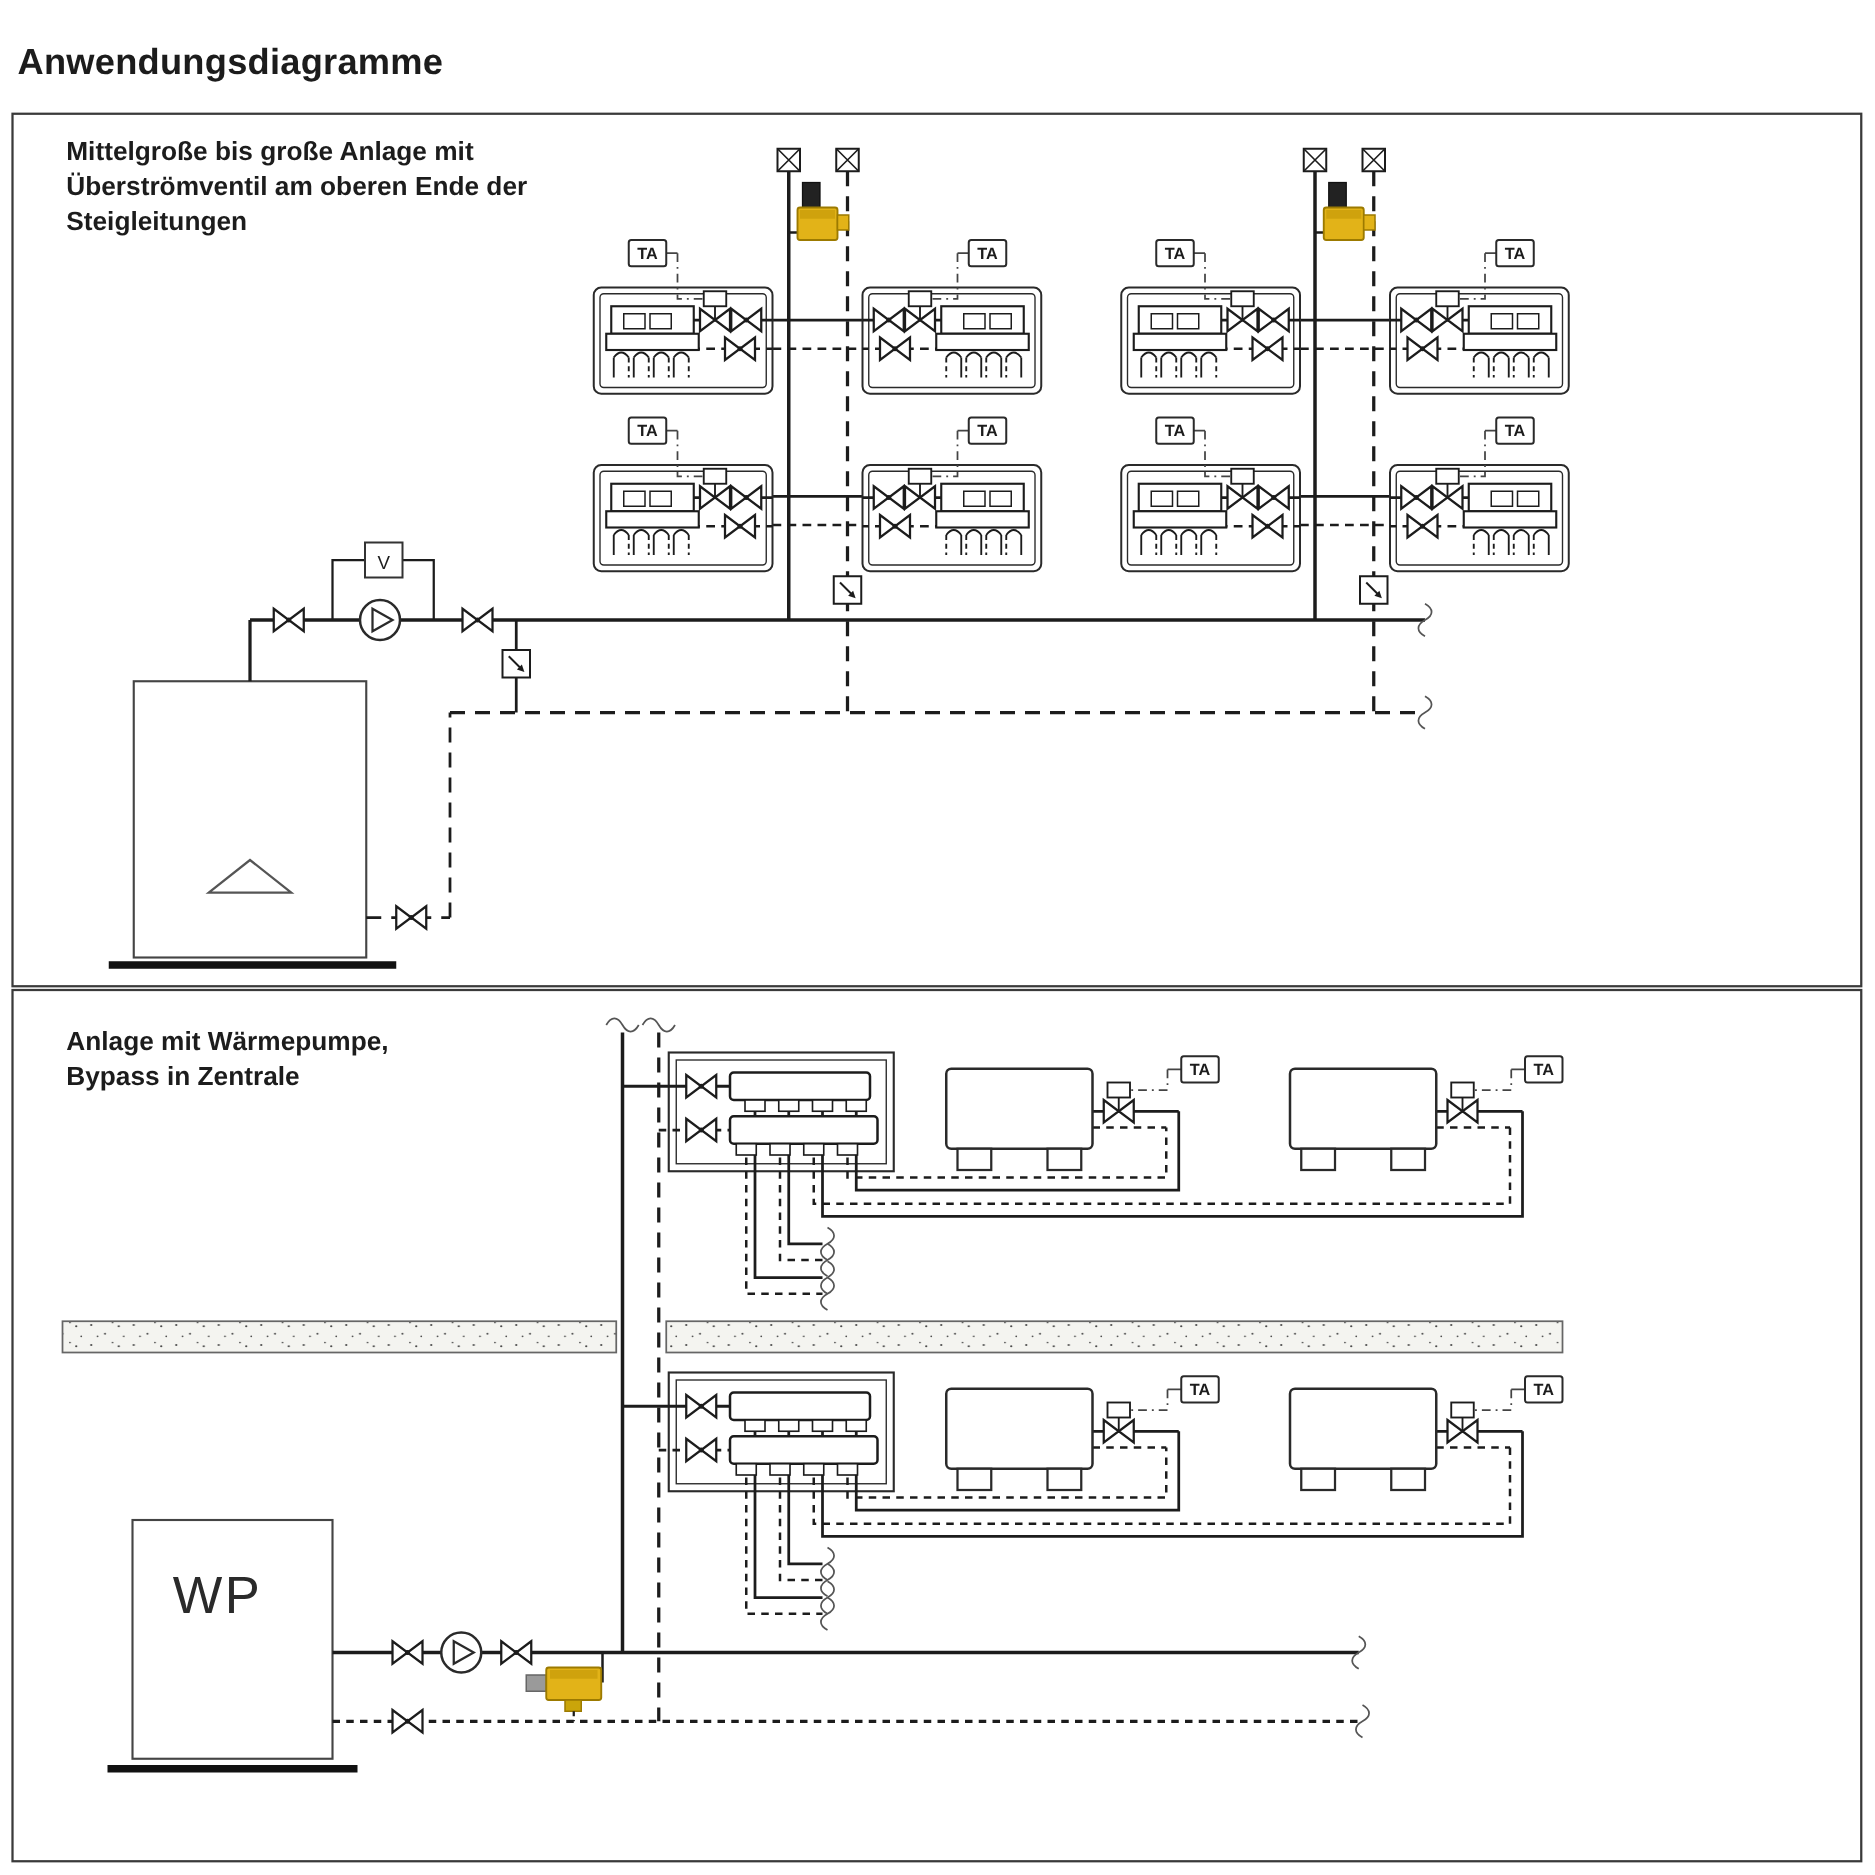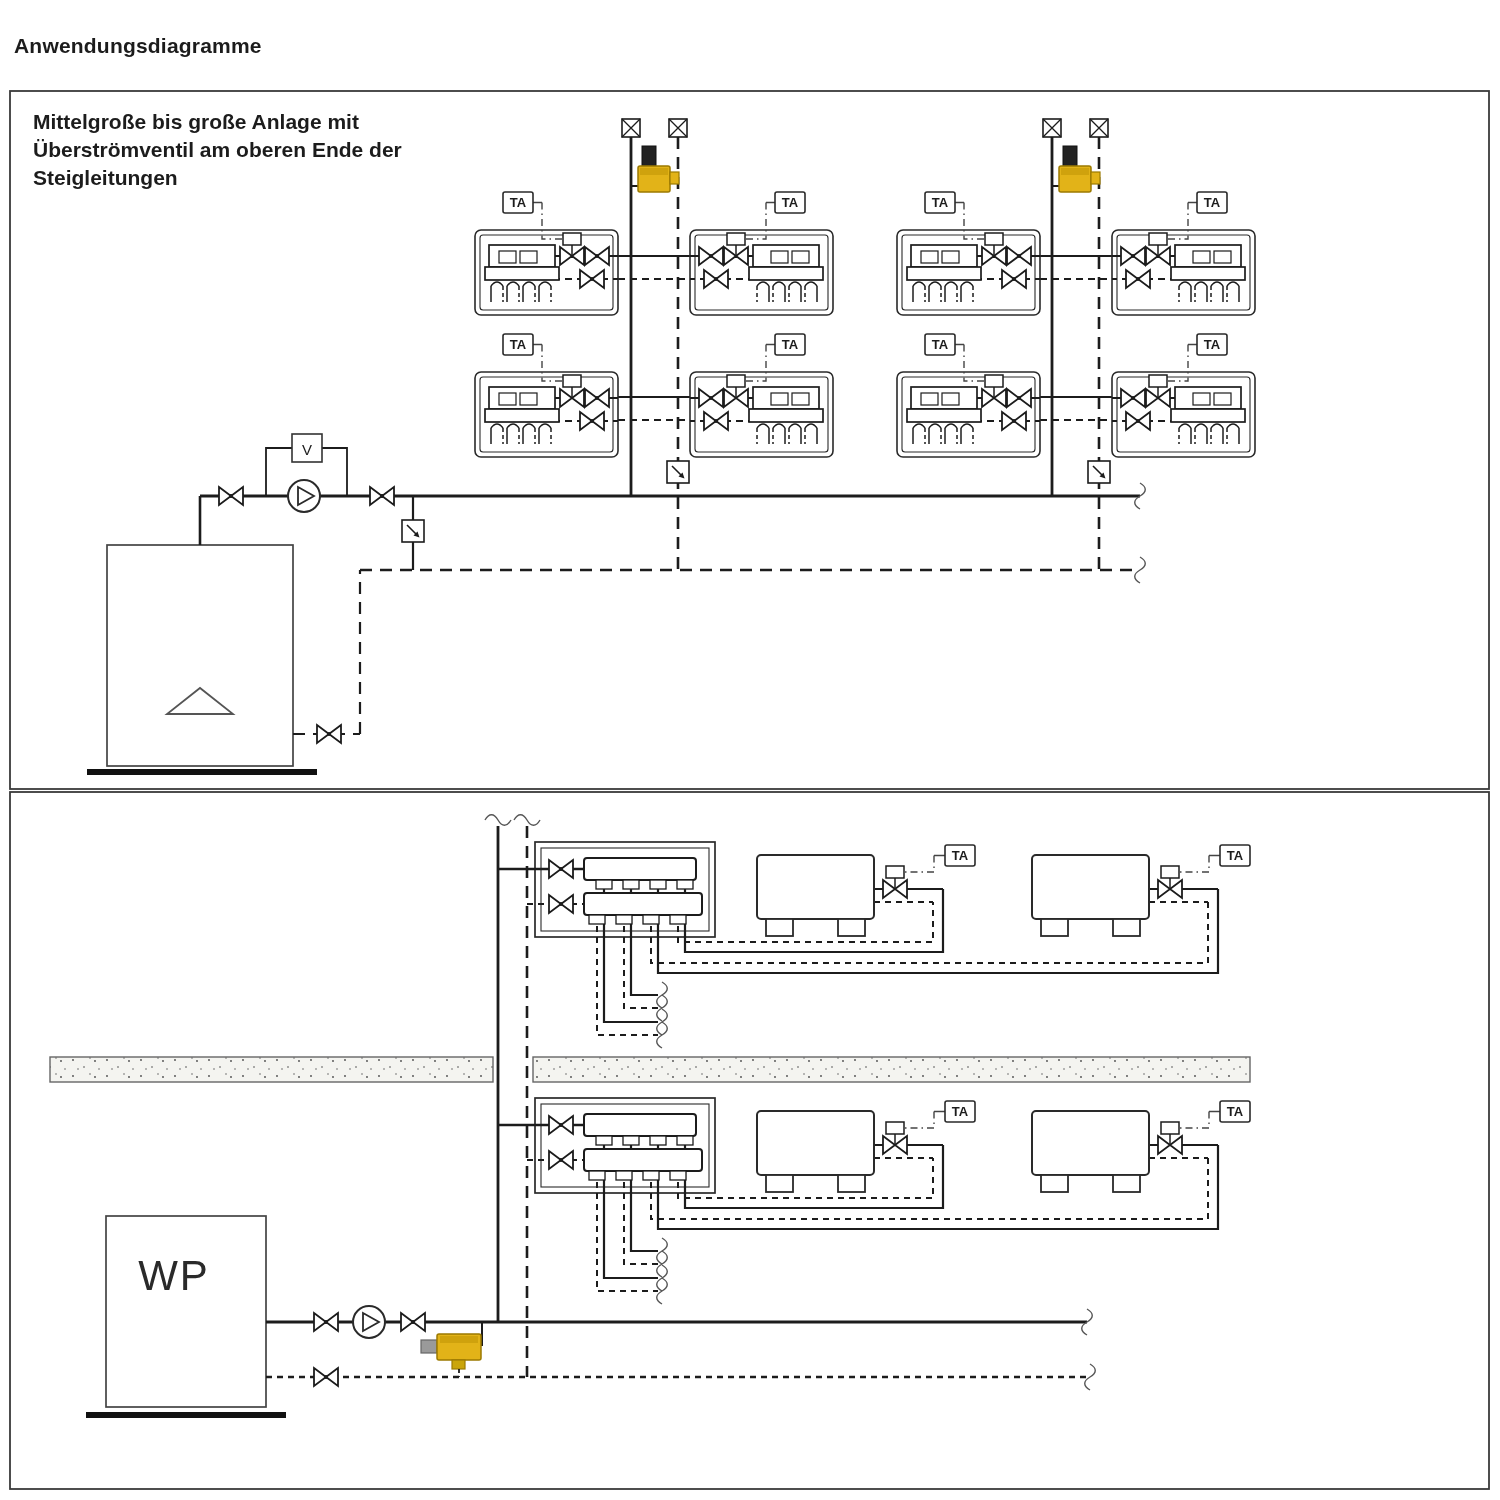--- a/index.html
+++ b/index.html
@@ -1,20 +1,20 @@
 <!DOCTYPE html>
 <html><head>
 <meta charset="utf-8">
 <style>
   html,body{margin:0;padding:0;background:#fff;}
   .stage{position:relative;width:1500px;height:1500px;background:#fff;
          font-family:"Liberation Sans", sans-serif;color:#1c1c1c;overflow:hidden;}
   .stage svg{position:absolute;left:0;top:0;}
-  .hdr{position:absolute;left:14px;top:34px;font-size:21px;font-weight:bold;letter-spacing:.2px;}
-  .ptitle{position:absolute;font-size:21px;font-weight:bold;line-height:28px;white-space:pre-line;}
+  .hdr{position:absolute;left:14px;top:34px;font-size:29px;font-weight:bold;letter-spacing:.2px;}
+  .ptitle{position:absolute;font-size:21px;font-weight:bold;line-height:28px;white-space:pre-line;margin-left:20px;}
   .pt1{left:33px;top:108px;}
   .pt2{left:33px;top:820px;}
   .wplabel{position:absolute;left:106px;top:1252px;width:136px;text-align:center;
            font-size:42px;font-weight:400;letter-spacing:2px;color:#2a2a2a;}
   text{font-family:"Liberation Sans", sans-serif;}
   .talabel{font-size:13px;font-weight:bold;fill:#1c1c1c;}
   .vlabel{font-size:15px;fill:#1c1c1c;}
 </style>
 </head>
 <body>
@@ -390,15 +390,17 @@
 
   <use href="#squigH" x="1087" y="1322"></use>
   <use href="#squigH" x="1090" y="1377"></use>
 </g>
 </svg>
 
 <div class="hdr">Anwendungsdiagramme</div>
 <div class="ptitle pt1">Mittelgroße bis große Anlage mit
 Überströmventil am oberen Ende der
 Steigleitungen</div>
+<div class="ptitle pt2">Anlage mit Wärmepumpe,
+Bypass in Zentrale</div>
 <div class="wplabel">WP</div>
 
 </div>
 
 </body></html>

